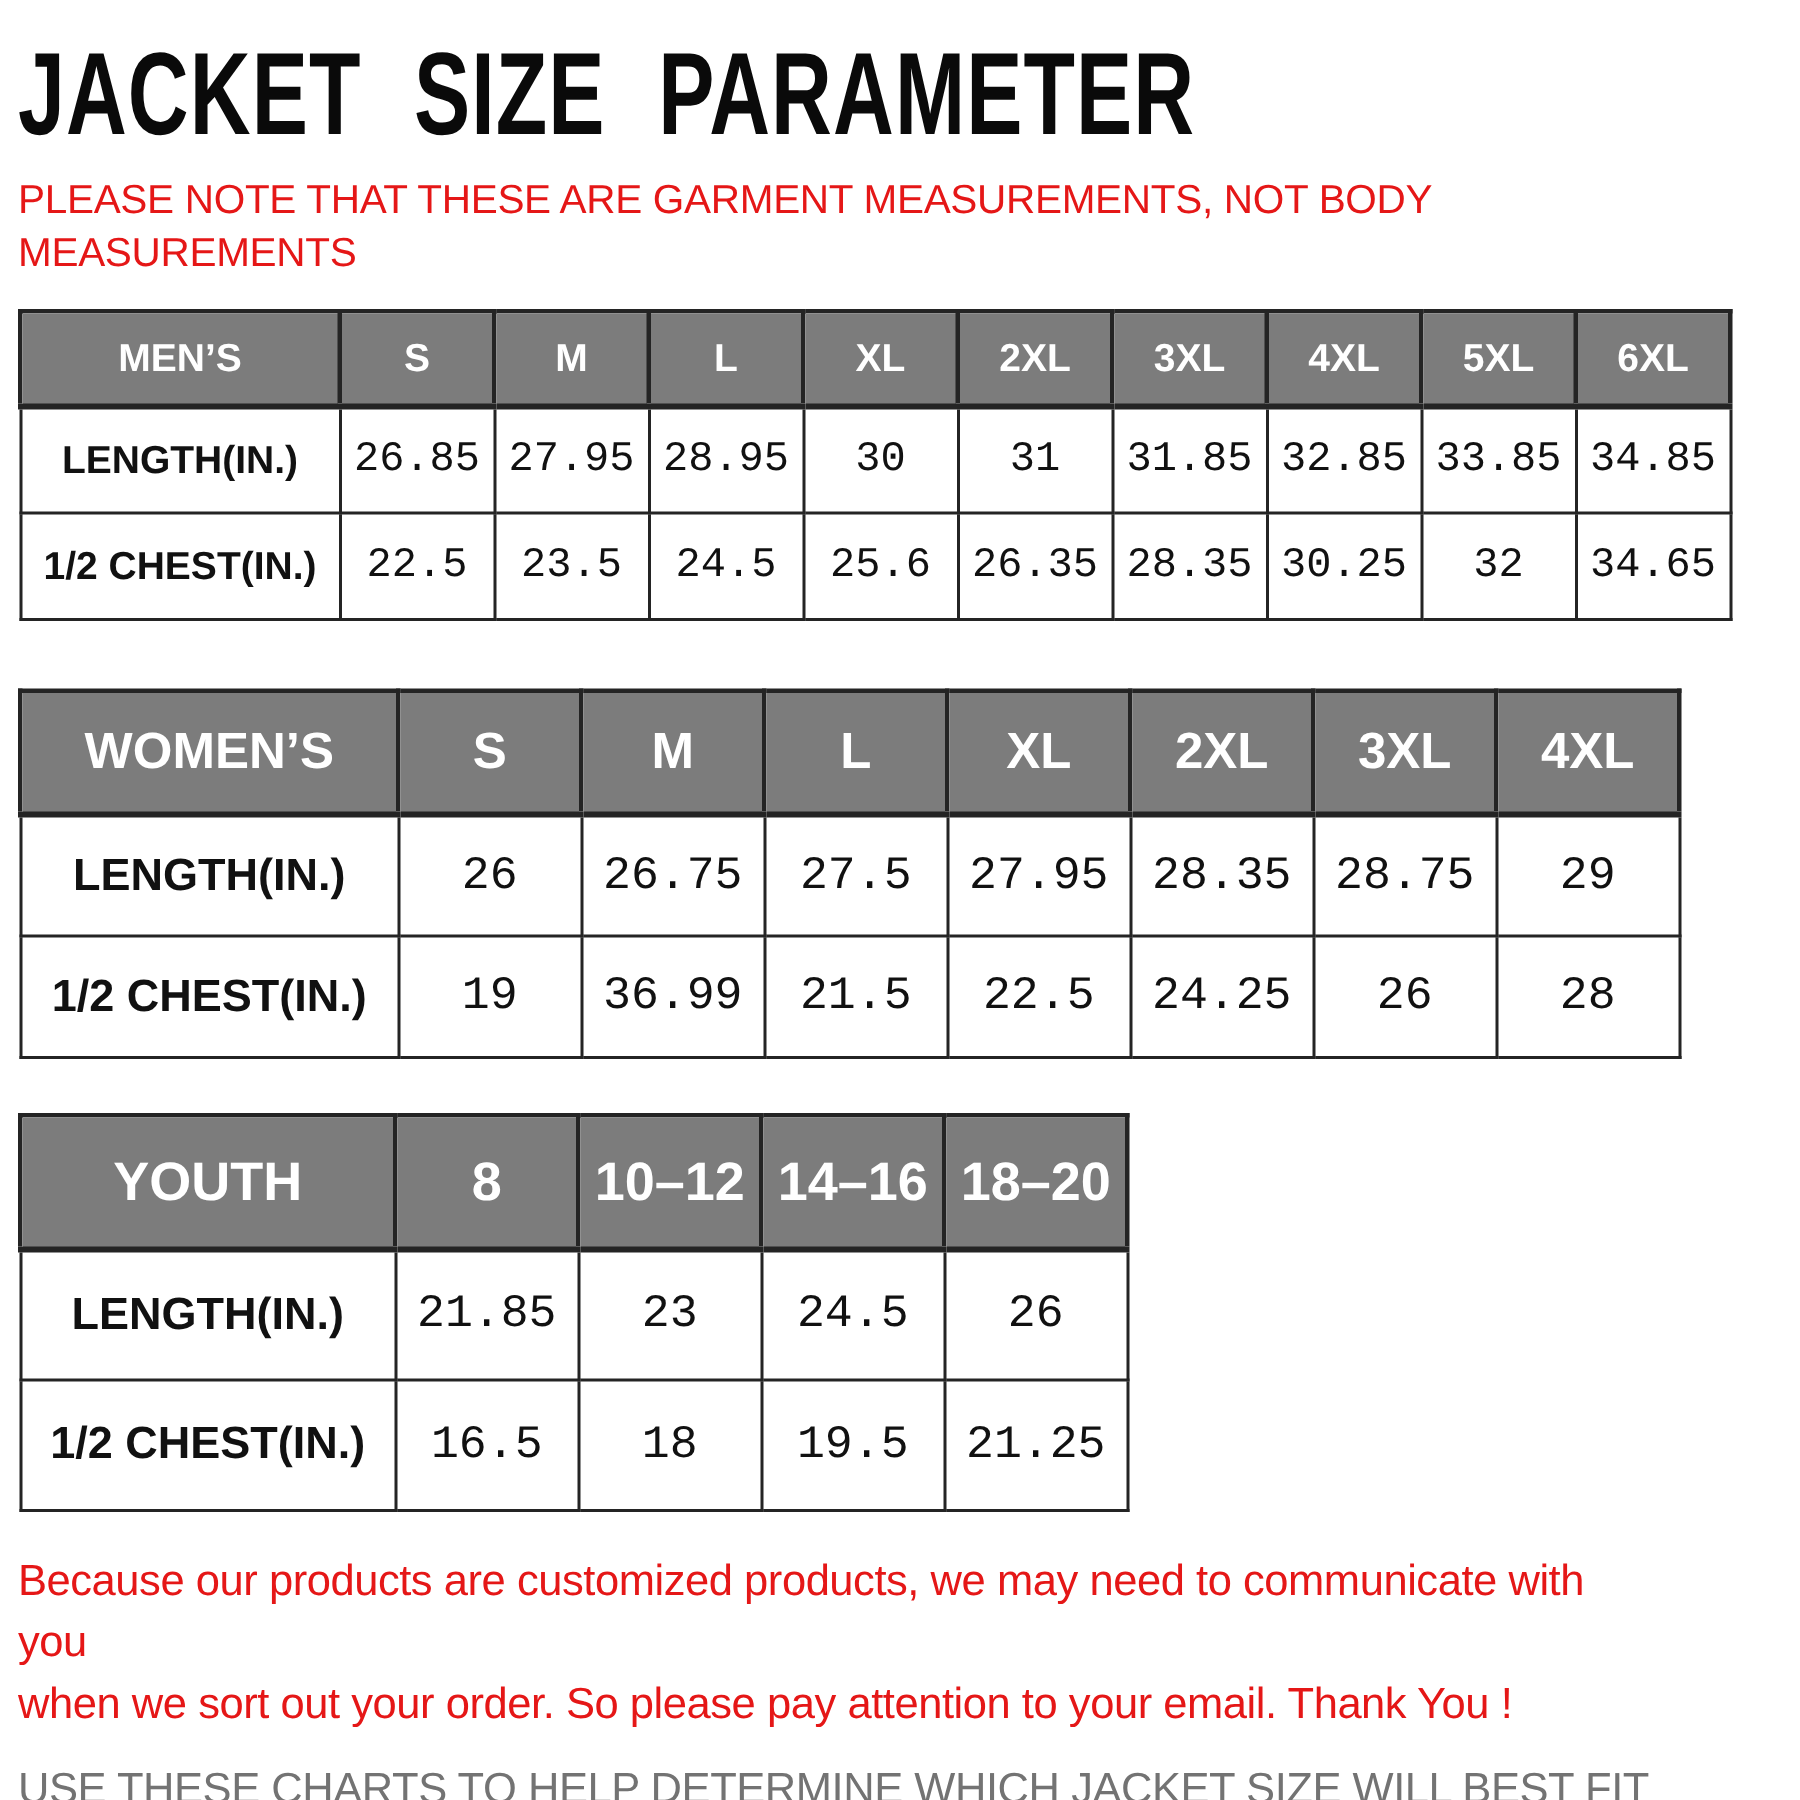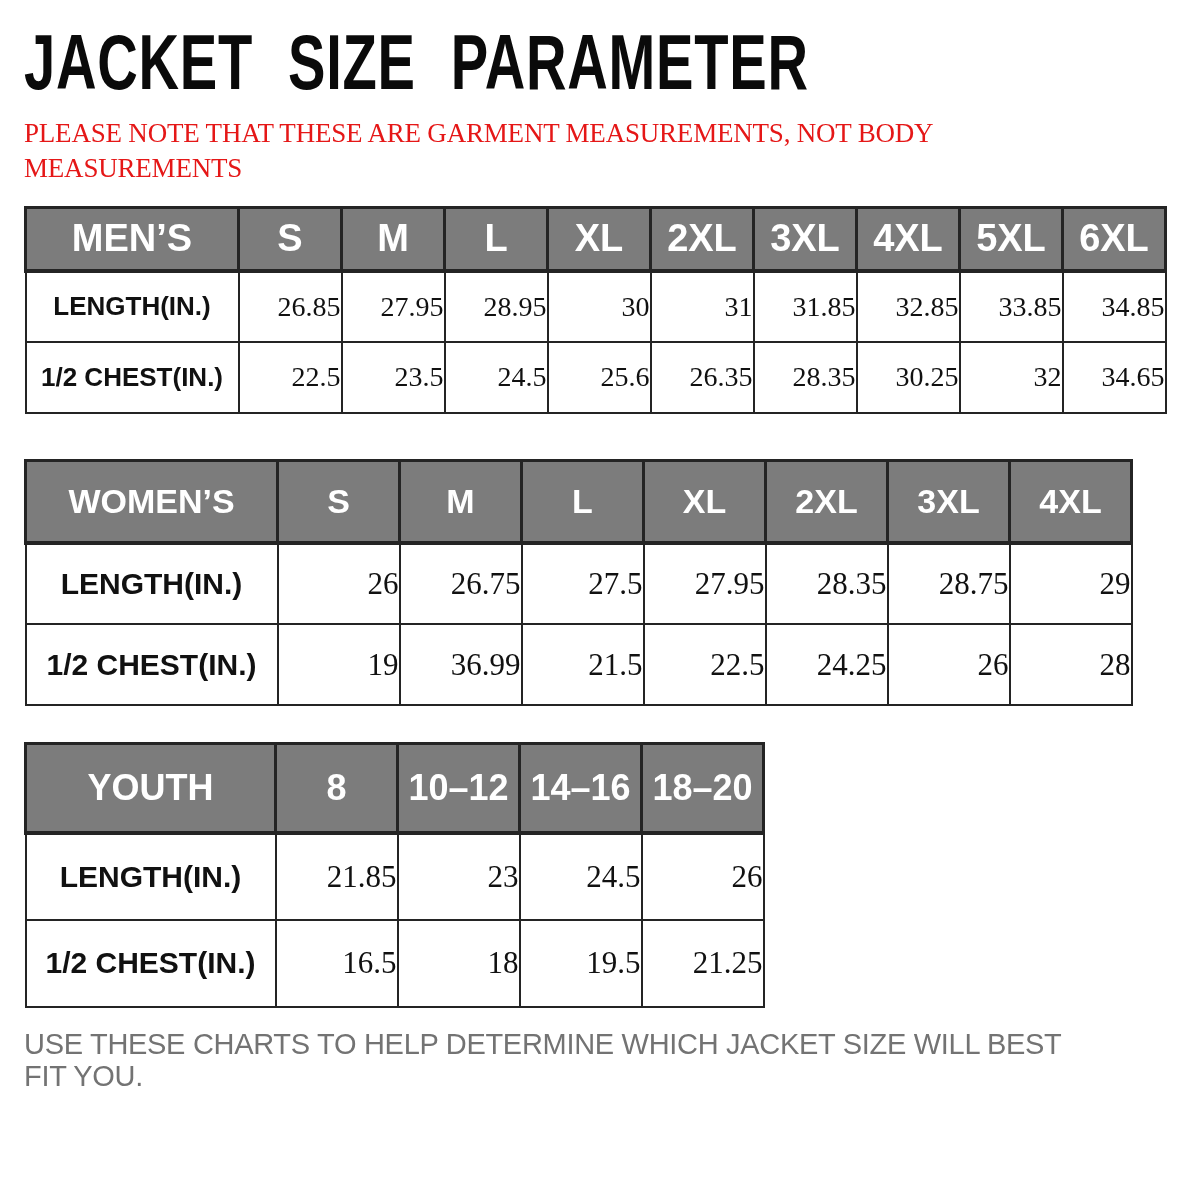--- a/index.html
+++ b/index.html
@@ -1,57 +1,57 @@
 <!DOCTYPE html>
 <html><head>
 <meta charset="utf-8">
 <style>
   * { margin:0; padding:0; box-sizing:border-box; }
   html,body { background:#ffffff; }
   body { width:1200px; height:1200px; font-family:"Liberation Sans", sans-serif; overflow:hidden; }
-  .page { width:1134px; height:1200px; padding:26px 28px 0 24px; }
+  .page { width:1134px; height:1200px; padding:26px 28px 0 12px; }
 
   
   .title { height:76px; white-space:nowrap; }
   .title-inner {
     display:inline-block;
     font-family:"Liberation Sans", sans-serif;
     font-weight:900;
     font-size:78px;
     line-height:0.94;
     letter-spacing:1px;
     word-spacing:26px;
     color:#0a0a0a;
     transform:scaleX(0.72);
     transform-origin:0 50%;
   }
 
   
-  .note { margin-top:14px; color:#e51717; font-size:27px; line-height:35px; letter-spacing:-0.2px;font-family:Liberation Serif, serif; }
+  .note { margin-top:14px; color:#e51717; font-size:27px; line-height:35px; letter-spacing:-0.2px; }
 
   
   table.size-table { border-collapse:collapse; table-layout:fixed; }
   .size-table th, .size-table td {
     border:2px solid #242424;
     text-align:center;
     vertical-align:middle;
     padding:0;
     overflow:hidden;
   }
   .size-table thead th {
     background:#7c7c7c;
     color:#ffffff;
     font-weight:700;
     border-width:3px 3px 4px 3px;
   }
   .size-table .row-label { font-weight:700; color:#111111; font-family:Liberation Sans, sans-serif; }
-  .size-table .val { font-family:Liberation Serif, serif; font-weight:400; color:#111111;text-align:right; }
+  .size-table .val { font-family:Liberation Mono, monospace; font-weight:400; color:#111111; }
 
   .t-mens { margin-top:20px; width:1140px; }
-  .t-mens thead th { height:63px; font-size:38px; }
+  .t-mens thead th { height:63px; font-size:26px; }
   .t-mens tbody tr { height:71px; }
   .t-mens .row-label { font-size:26px; }
   .t-mens .val { font-size:28px; }
 
   .t-womens { margin-top:45px; width:1106px; }
   .t-womens thead th { height:83px; font-size:34px; }
   .t-womens tbody tr { height:81px; }
   .t-womens .row-label { font-size:30px; }
   .t-womens .val { font-size:31px; }
 
@@ -209,16 +209,20 @@
       <tr>
         <td class="row-label">1/2 CHEST(IN.)</td>
         <td class="val">16.5</td>
         <td class="val">18</td>
         <td class="val">19.5</td>
         <td class="val">21.25</td>
       </tr>
     </tbody>
   </table>
 
+  <div class="footer-para">
+    <div>Because our products are customized products, we may need to communicate with you</div>
+    <div>when we sort out your order. So please pay attention to your email. Thank You !</div>
+  </div>
 
   <div class="footer-final">USE THESE CHARTS TO HELP DETERMINE WHICH JACKET SIZE WILL BEST FIT YOU.</div>
 
 </div>
 
 </body></html>

